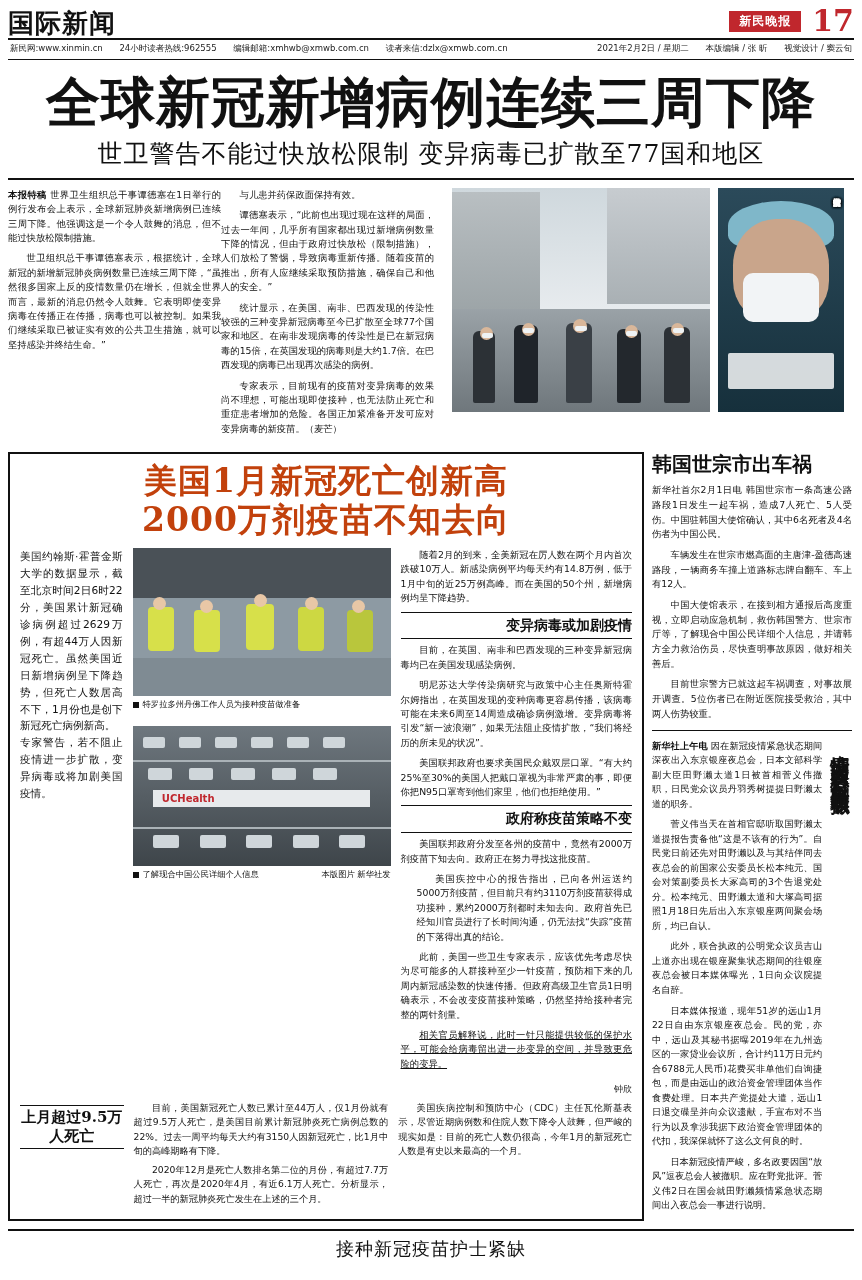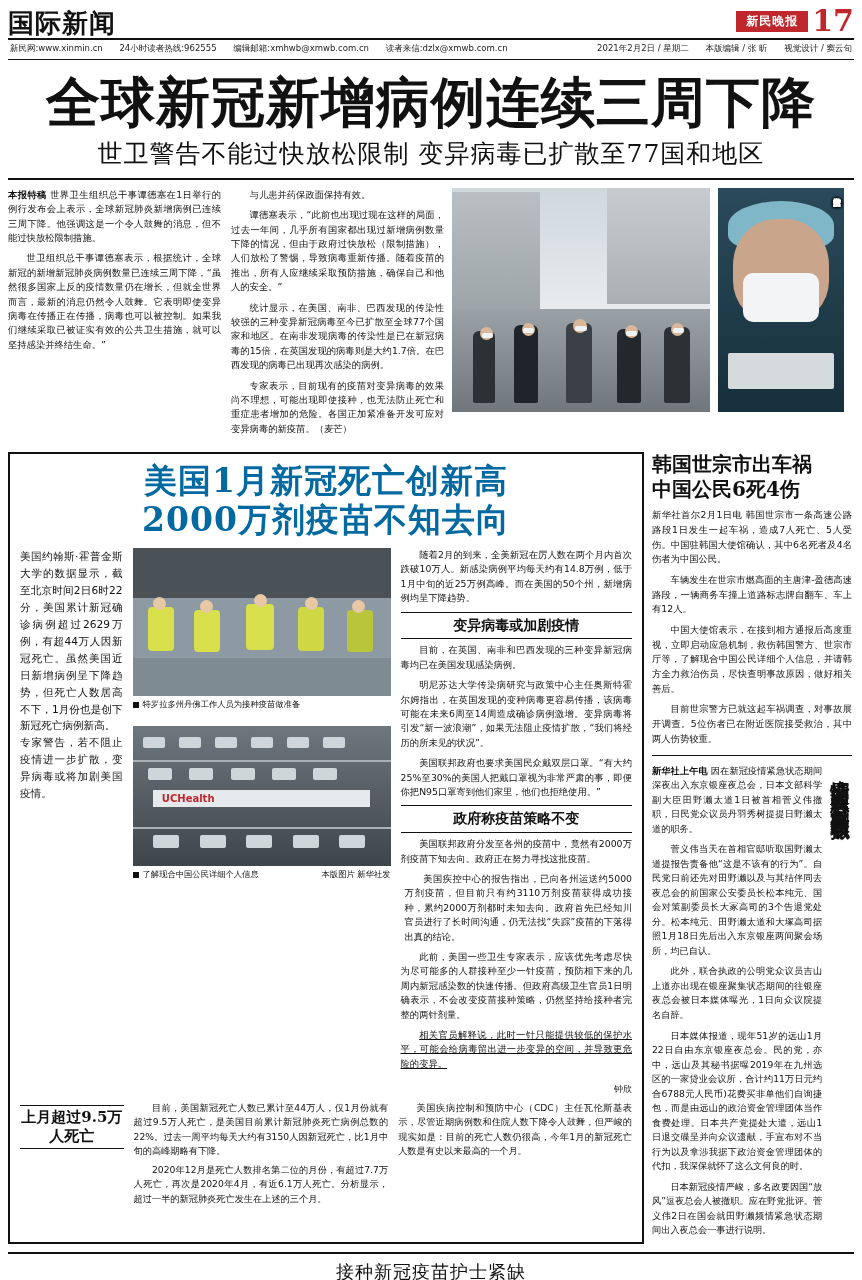--- a/index.html
+++ b/index.html
@@ -3,35 +3,35 @@
 <meta charset="utf-8">
 <style>
   html,body{margin:0;padding:0;background:#ffffff;}
   body{width:862px;height:1280px;font-family:"DejaVu Sans","Liberation Sans",sans-serif;color:#111;}
   .page{position:relative;width:862px;height:1280px;overflow:hidden;padding:0;box-sizing:border-box;}
   .inner{position:absolute;left:8px;top:6px;width:846px;height:1268px;}
 
   
   .masthead{display:flex;align-items:flex-end;justify-content:space-between;border-bottom:2px solid #111;padding-bottom:2px;}
   .mast-left{font-family:"DejaVu Serif","Liberation Serif",serif;font-weight:bold;font-size:26px;letter-spacing:1px;line-height:1;}
-  .mast-right{display:flex;align-items:center;gap:4px;}
+  .mast-right{display:flex;align-items:center;gap:11px;}
   .mast-badge{background:#c0272d;color:#fff;font-size:12px;padding:2px 10px;font-weight:bold;letter-spacing:1px;}
   .mast-pageno{font-family:"DejaVu Serif","Liberation Serif",serif;font-size:30px;font-weight:bold;color:#c0272d;line-height:1;}
 
   .infobar{display:flex;justify-content:space-between;align-items:center;font-size:8.5px;color:#222;border-bottom:1px solid #111;padding:3px 2px 4px 2px;}
   .infobar .left span{margin-right:14px;}
   .infobar .right span{margin-left:14px;}
 
   .headline{font-family:"DejaVu Serif","Liberation Serif",serif;font-weight:bold;font-size:54px;text-align:center;letter-spacing:1px;margin:14px 0 6px 0;line-height:1.05;}
   .subhead{font-family:"DejaVu Serif","Liberation Serif",serif;font-size:25px;text-align:center;letter-spacing:1px;margin-bottom:8px;}
   .rule{border-bottom:2px solid #111;margin-bottom:8px;}
 
   
   .toprow{display:flex;gap:8px;}
-  .topcols{width:436px;display:flex;gap:10px;}
+  .topcols{width:436px;display:flex;}
   .col{font-size:9.3px;line-height:1.55;text-align:justify;}
   .col p{margin:0 0 6px 0;text-indent:2em;}
   .col p.b-lead{text-indent:0;}
   .col p.b-lead b{font-weight:bold;}
   .photo{position:relative;background:#b9c4cc;overflow:hidden;}
   .photo-street{width:258px;height:224px;}
   .photo-poster{width:126px;height:224px;}
   .caption-v{position:absolute;writing-mode:vertical-rl;right:2px;top:4px;color:#fff;font-size:8px;line-height:1.4;text-shadow:0 0 3px #000;}
 
   
@@ -46,30 +46,30 @@
   
   .poster-bg{position:absolute;inset:0;background:linear-gradient(#2b4a5a,#16303c);}
   .poster-face{position:absolute;left:12%;top:14%;width:76%;height:46%;background:#c9a58b;border-radius:45% 45% 40% 40%;}
   .poster-cap{position:absolute;left:8%;top:6%;width:84%;height:22%;background:#7fb7c9;border-radius:50% 50% 30% 30%;}
   .poster-mask{position:absolute;left:20%;top:38%;width:60%;height:22%;background:#f2f4f6;border-radius:10px;}
   .poster-text{position:absolute;left:8%;bottom:10%;width:84%;height:16%;background:rgba(255,255,255,.82);border-radius:2px;}
 
   
   .midrow{display:flex;gap:8px;margin-top:10px;}
   .featurebox{width:636px;border:2px solid #111;padding:8px 10px 8px 10px;box-sizing:border-box;}
-  .feat-head{font-family:"DejaVu Serif","Liberation Serif",serif;font-weight:bold;color:#0369a1;font-size:33px;text-align:center;line-height:1.18;letter-spacing:1px;}
+  .feat-head{font-family:"DejaVu Serif","Liberation Serif",serif;font-weight:bold;color:#c2410c;font-size:33px;text-align:center;line-height:1.18;letter-spacing:1px;}
   .feat-body{display:flex;gap:10px;margin-top:8px;}
   .feat-left{width:105px;font-size:10.6px;line-height:1.6;text-align:justify;}
   .feat-mid{width:258px;}
   .feat-right{width:237px;font-size:9.3px;line-height:1.55;text-align:justify;}
   .imgwrap{position:relative;width:258px;height:148px;background:#8d9aa3;overflow:hidden;}
   .imgwrap2{position:relative;width:258px;height:140px;background:#5d676e;overflow:hidden;margin-top:16px;}
   .figcap{font-size:8.3px;margin-top:3px;}
   .figcap .sq{display:inline-block;width:6px;height:6px;background:#111;margin-right:4px;vertical-align:middle;}
-  .sechead{text-align:center;font-weight:bold;font-size:14px;font-family:"DejaVu Serif","Liberation Serif",serif;margin:6px 0 4px 0;}
+  .sechead{text-align:right;font-weight:bold;font-size:14px;font-family:"DejaVu Serif","Liberation Serif",serif;margin:6px 0 4px 0;}
   .sechead-line{border-top:1px solid #111;border-bottom:1px solid #111;padding:2px 0;}
   .byline{text-align:right;font-size:9px;margin-top:12px;}
 
   
   .tent{position:absolute;left:0;top:0;right:0;height:34%;background:#4a5157;}
   .tables{position:absolute;left:0;bottom:0;right:0;height:26%;background:#7f8b93;}
   .worker{position:absolute;background:#d7e04a;border-radius:4px;}
   .whead{position:absolute;background:#e8c7a6;border-radius:50%;}
   
   .lot{position:absolute;inset:0;background:linear-gradient(#6e777e,#3e454a);}
@@ -230,21 +230,21 @@
         </div>
 
         <div class="feat-right">
           <p style="text-indent:2em;margin:0 0 6px 0;">随着2月的到来，全美新冠在厉人数在两个月内首次跌破10万人。新感染病例平均每天约有14.8万例，低于1月中旬的近25万例高峰。而在美国的50个州，新增病例均呈下降趋势。</p>
           <div class="sechead sechead-line">变异病毒或加剧疫情</div>
           <p style="text-indent:2em;margin:0 0 6px 0;">目前，在英国、南非和巴西发现的三种变异新冠病毒均已在美国发现感染病例。</p>
           <p style="text-indent:2em;margin:0 0 6px 0;">明尼苏达大学传染病研究与政策中心主任奥斯特霍尔姆指出，在英国发现的变种病毒更容易传播，该病毒可能在未来6周至14周造成确诊病例激增。变异病毒将引发“新一波浪潮”，如果无法阻止疫情扩散，“我们将经历的所未见的状况”。</p>
           <p style="text-indent:2em;margin:0 0 6px 0;">美国联邦政府也要求美国民众戴双层口罩。“有大约25%至30%的美国人把戴口罩视为非常严肃的事，即便你把N95口罩寄到他们家里，他们也拒绝使用。”</p>
           <div class="sechead sechead-line">政府称疫苗策略不变</div>
           <p style="text-indent:2em;margin:0 0 6px 0;">美国联邦政府分发至各州的疫苗中，竟然有2000万剂疫苗下知去向。政府正在努力寻找这批疫苗。</p>
-          <p style="text-indent:2em;margin:0 0 6px 4px;">美国疾控中心的报告指出，已向各州运送约5000万剂疫苗，但目前只有约3110万剂疫苗获得成功接种，累约2000万剂都时未知去向。政府首先已经知川官员进行了长时间沟通，仍无法找“失踪”疫苗的下落得出真的结论。</p>
+          <p style="text-indent:2em;margin:0 0 6px 16px;">美国疾控中心的报告指出，已向各州运送约5000万剂疫苗，但目前只有约3110万剂疫苗获得成功接种，累约2000万剂都时未知去向。政府首先已经知川官员进行了长时间沟通，仍无法找“失踪”疫苗的下落得出真的结论。</p>
           <p style="text-indent:2em;margin:0 0 6px 0;">此前，美国一些卫生专家表示，应该优先考虑尽快为尽可能多的人群接种至少一针疫苗，预防相下来的几周内新冠感染数的快速传播。但政府高级卫生官员1日明确表示，不会改变疫苗接种策略，仍然坚持给接种者完整的两针剂量。</p>
           <p style="text-indent:2em;margin:0 0 6px 0;text-decoration:underline;">相关官员解释说，此时一针只能提供较低的保护水平，可能会给病毒留出进一步变异的空间，并导致更危险的变异。</p>
           <div class="byline">钟欣</div>
         </div>
       </div>
 
       <div style="display:flex;gap:10px;margin-top:4px;">
         <div style="width:105px;">
           <div class="boxsub">上月超过9.5万人死亡</div>
         </div>
@@ -253,21 +253,20 @@
           <p style="text-indent:2em;margin:0 0 5px 0;">2020年12月是死亡人数排名第二位的月份，有超过7.7万人死亡，再次是2020年4月，有近6.1万人死亡。分析显示，超过一半的新冠肺炎死亡发生在上述的三个月。</p>
         </div>
         <div style="width:237px;font-size:9.2px;line-height:1.55;text-align:justify;">
           <p style="text-indent:2em;margin:0 0 5px 0;">美国疾病控制和预防中心（CDC）主任瓦伦斯基表示，尽管近期病例数和住院人数下降令人鼓舞，但严峻的现实如是：目前的死亡人数仍很高，今年1月的新冠死亡人数是有史以来最高的一个月。</p>
         </div>
       </div>
     </div>
 
     <div class="rightcol">
       <div class="rc-head">韩国世宗市出车祸</div>
-      <div class="rc-head">中国公民6死4伤</div>
       <div class="rc-body">
         <p class="lead">新华社首尔2月1日电 韩国世宗市一条高速公路路段1日发生一起车祸，造成7人死亡、5人受伤。中国驻韩国大使馆确认，其中6名死者及4名伤者为中国公民。</p>
         <p>车辆发生在世宗市燃高面的主唐津-盈德高速路段，一辆商务车撞上道路标志牌自翻车、车上有12人。</p>
         <p>中国大使馆表示，在接到相方通报后高度重视，立即启动应急机制，救伤韩国警方、世宗市厅等，了解现合中国公民详细个人信息，并请韩方全力救治伤员，尽快查明事故原因，做好相关善后。</p>
         <p>目前世宗警方已就这起车祸调查，对事故展开调查。5位伤者已在附近医院接受救治，其中两人伤势较重。</p>
       </div>
       <div class="hr-thin"></div>
       <div class="vertblock">
         <div class="vert-body">
           <p class="lead"><b>新华社上午电</b> 因在新冠疫情紧急状态期间深夜出入东京银座夜总会，日本文部科学副大臣田野濑太道1日被首相菅义伟撤职，日民党众议员丹羽秀树提提日野濑太道的职务。</p>

